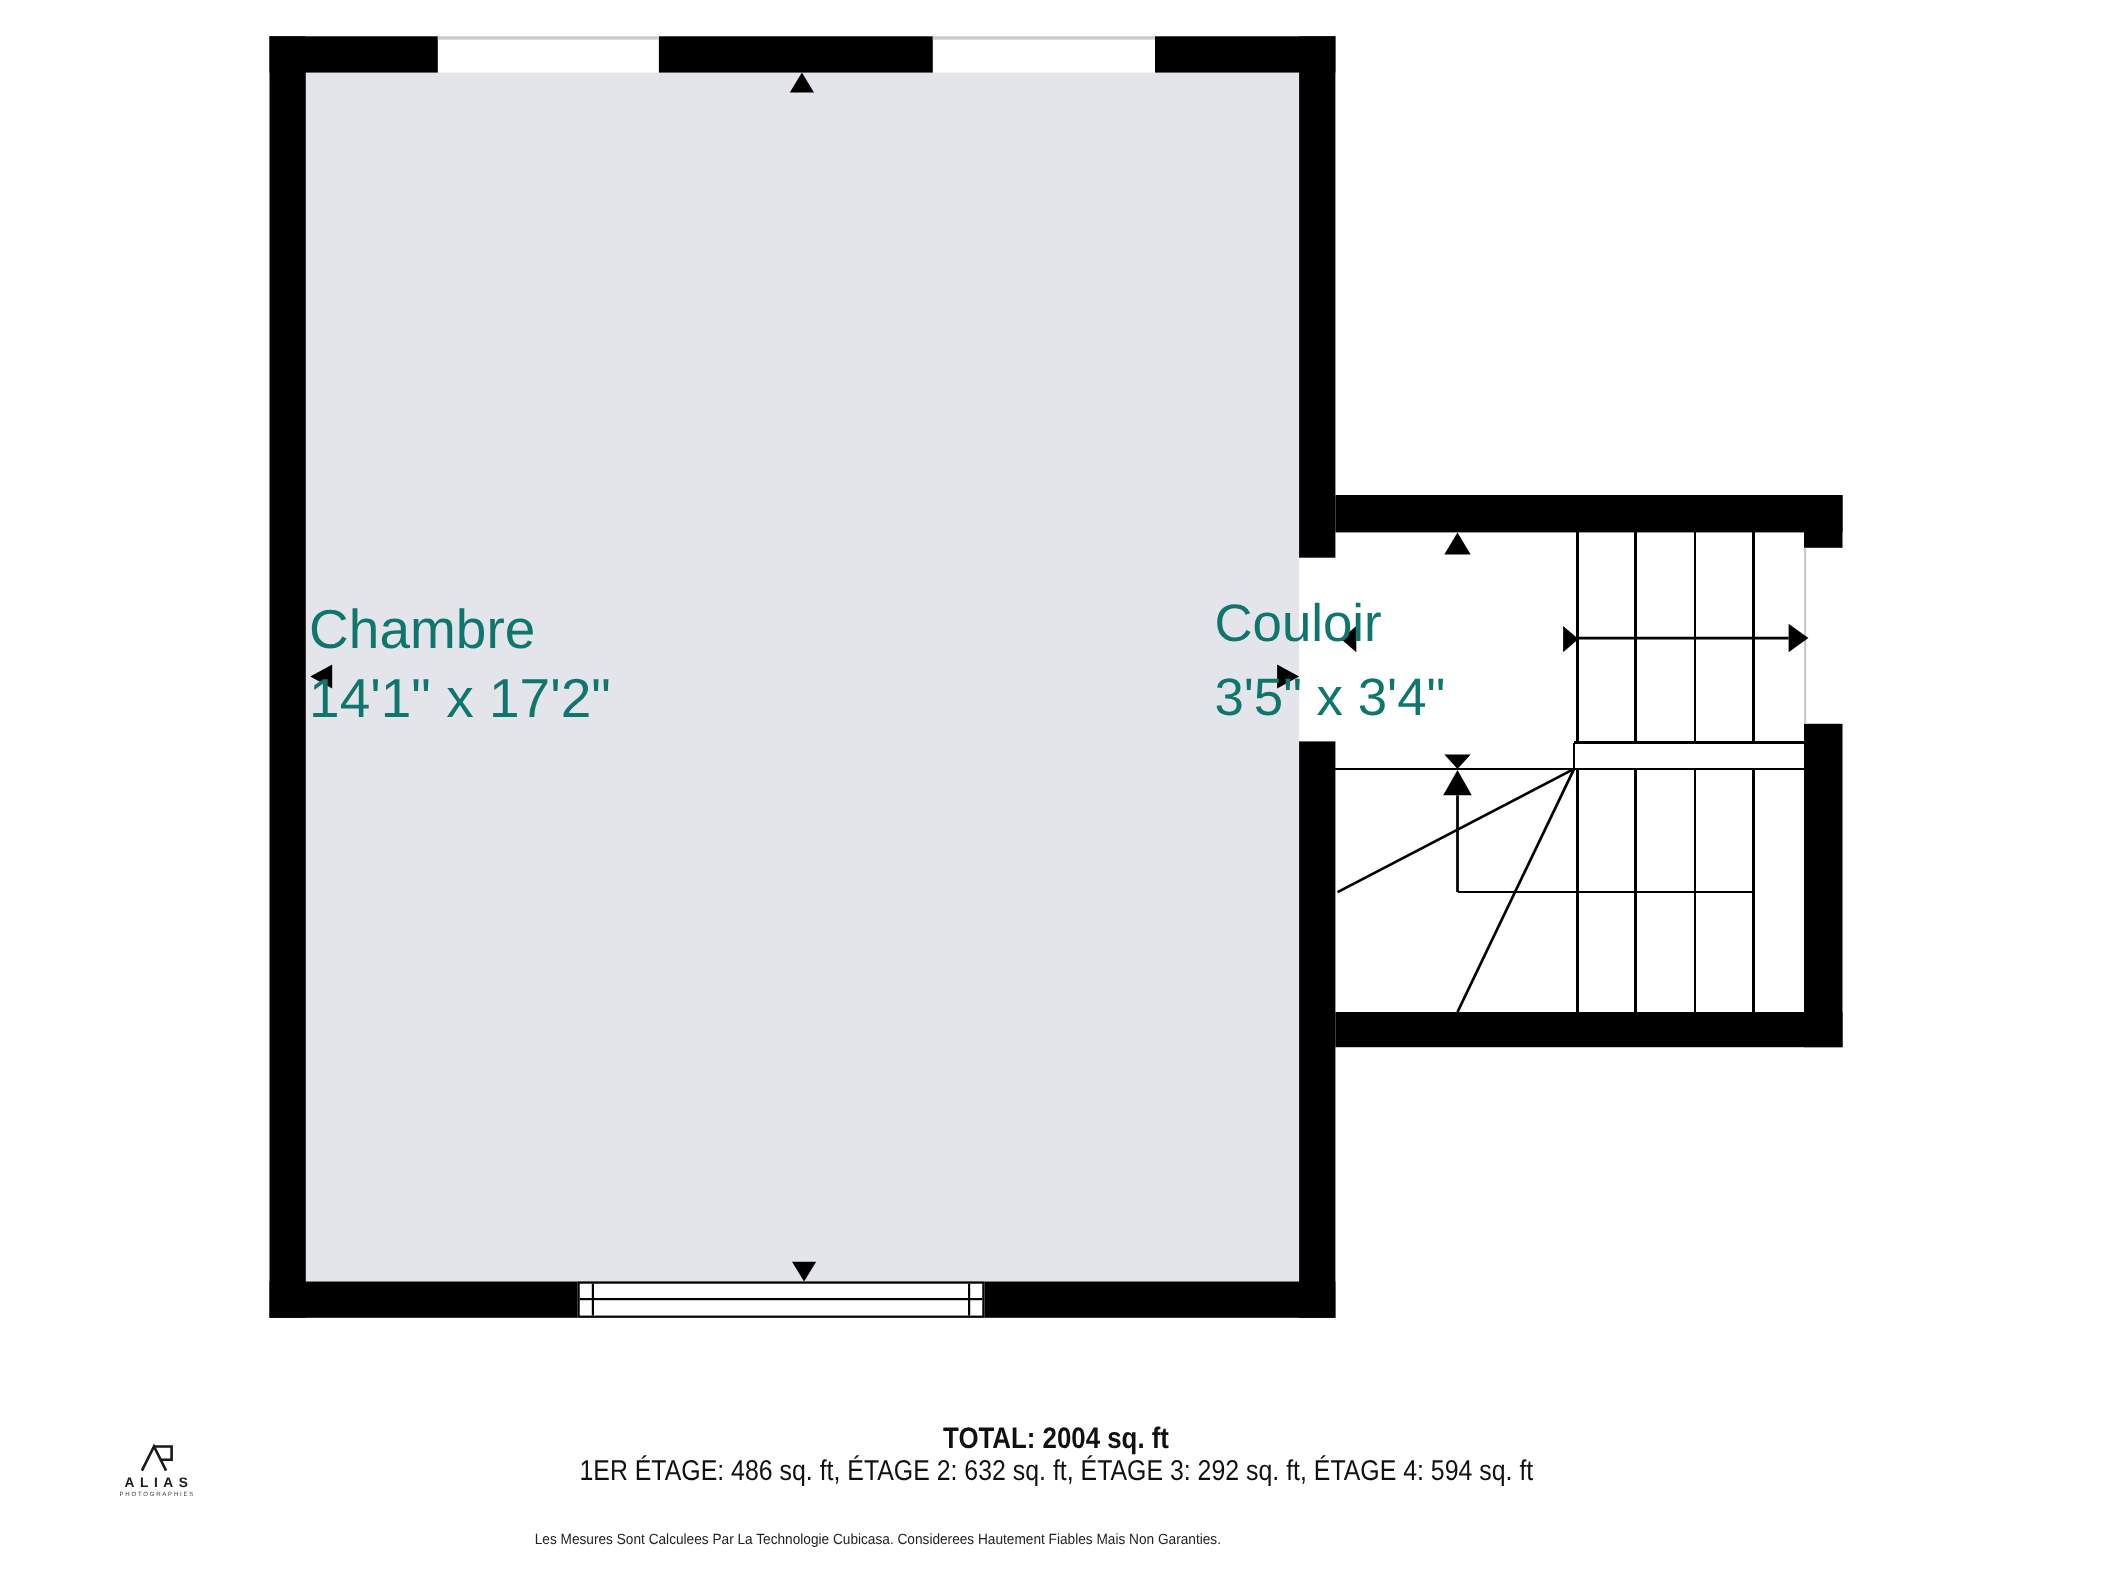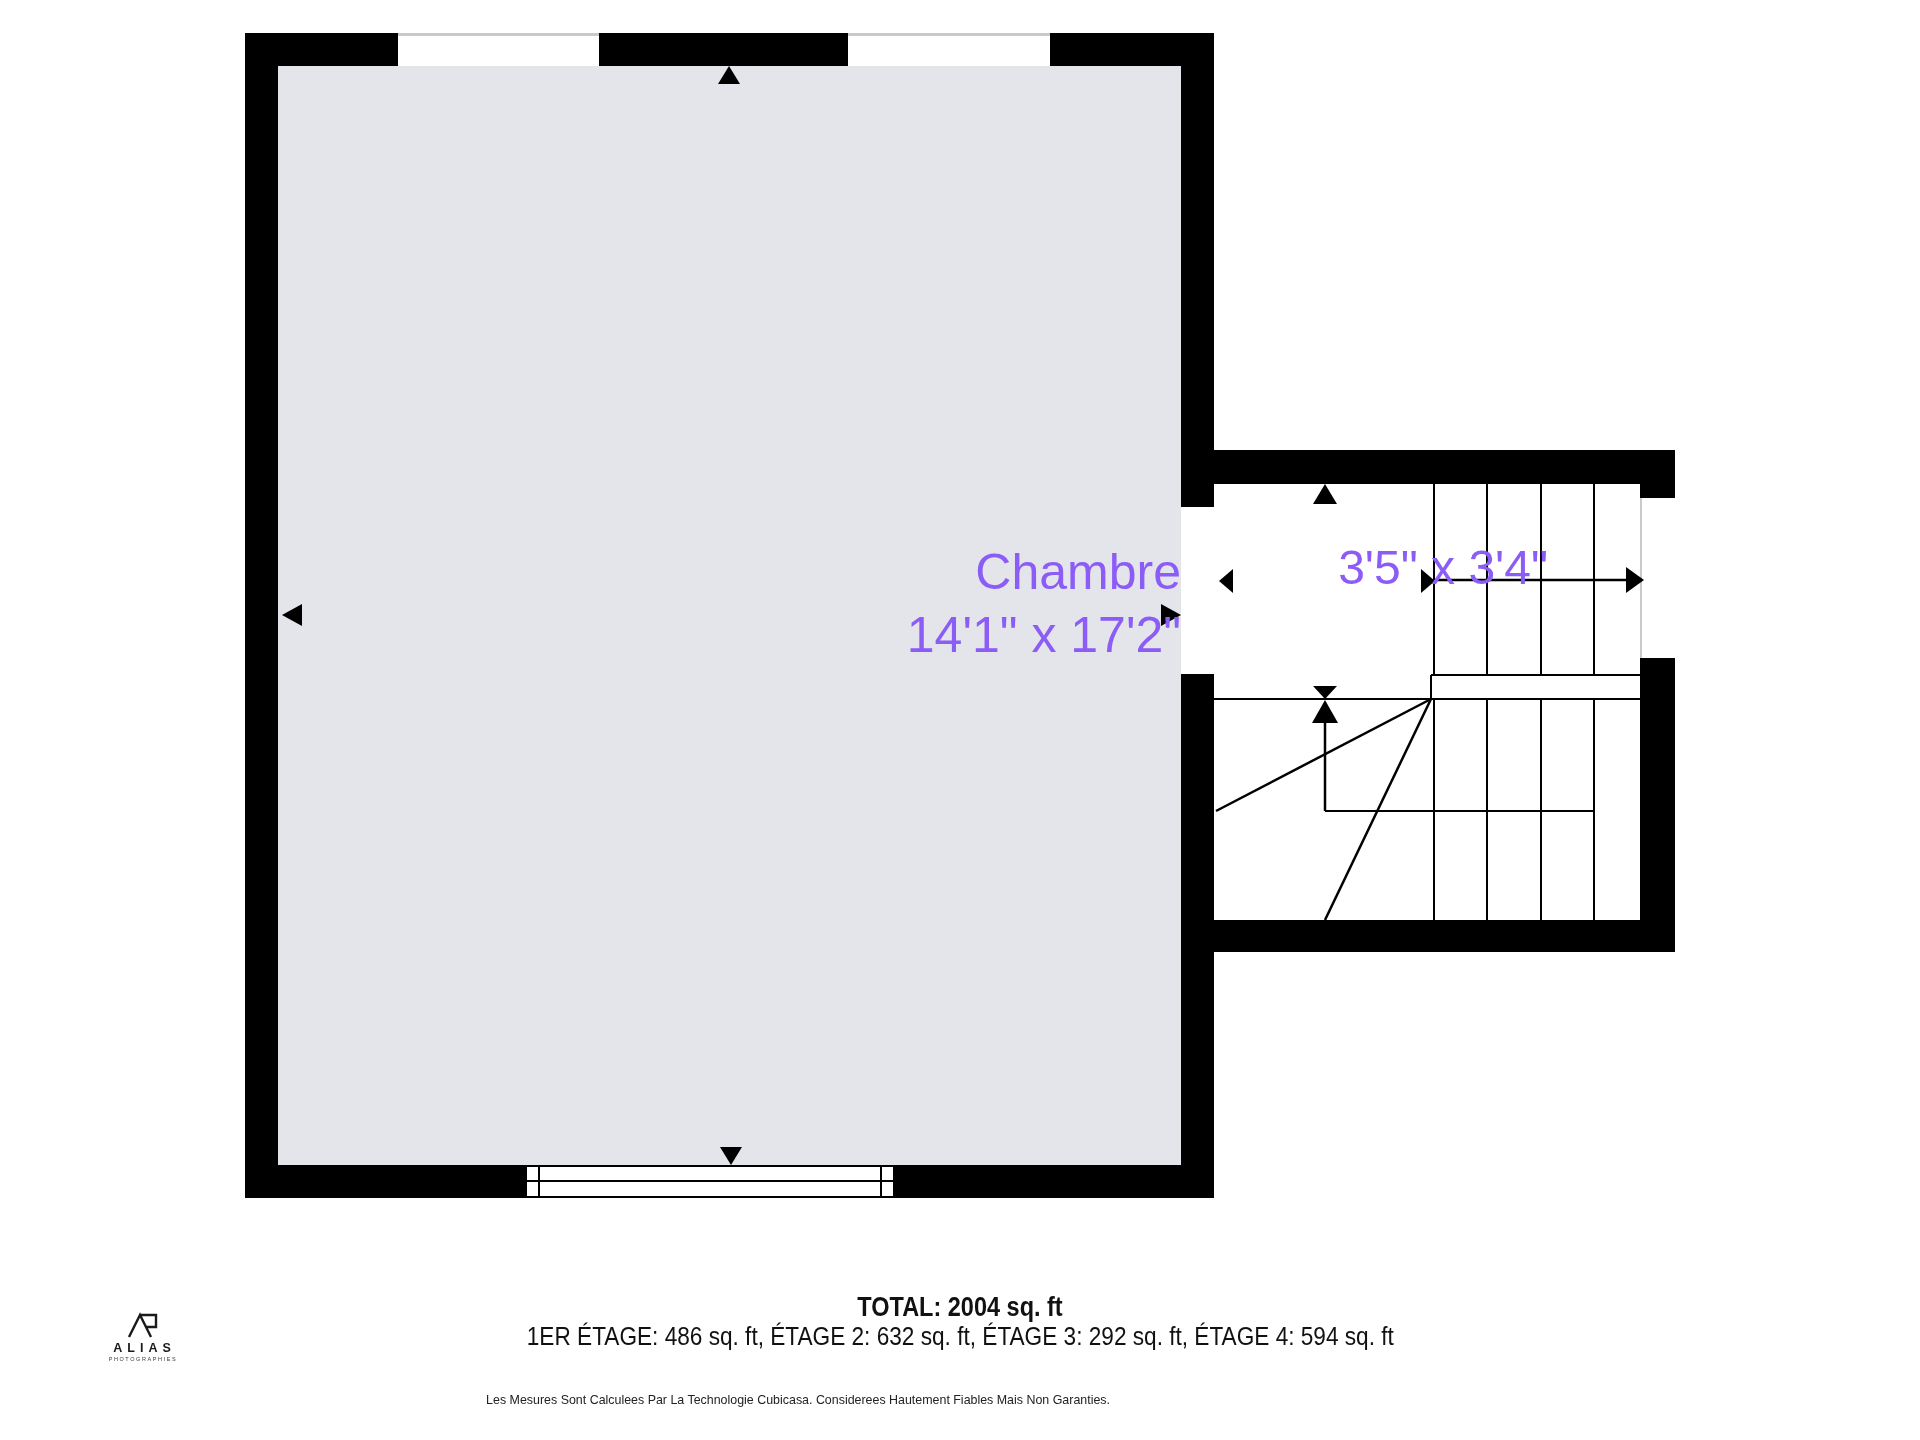--- a/index.html
+++ b/index.html
@@ -4,21 +4,21 @@
 <style>
   html,body{margin:0;padding:0;background:#fff;}
   .canvas{
     position:relative;width:1920px;height:1440px;background:#ffffff;
     font-family:"Liberation Sans","DejaVu Sans",sans-serif;color:#1b1b1b;overflow:hidden;
   }
   .wall{position:absolute;background:#000;}
   .roomfill{position:absolute;background:#e4e5ea;}
   .winline{position:absolute;background:#c9c9cf;}
   .svgLayer{position:absolute;left:0;top:0;width:1920px;height:1440px;}
-  .room-label{position:absolute;text-align:right;color:#8b5cf6;}
+  .room-label{position:absolute;text-align:left;color:#0f766e;}
   .room-label .l1,.room-label .l2{white-space:nowrap;}
   .chambre-label{left:281px;top:541px;width:900px;font-size:50px;line-height:63px;}
   .couloir-label{left:1104px;top:534px;width:444px;font-size:48px;line-height:67px;}
   .door{position:absolute;left:525px;top:1165px;width:370px;height:33px;background:#fff;
         border:2px solid #000;box-sizing:border-box;}
   .door .mid{position:absolute;left:0;top:13px;width:100%;height:2px;background:#000;}
   .door .jambL{position:absolute;left:11px;top:0;width:2px;height:100%;background:#000;}
   .door .jambR{position:absolute;left:353px;top:0;width:2px;height:100%;background:#000;}
   .footer{position:absolute;left:0;top:1292px;width:1920px;text-align:center;color:#111;}
   .footer .f1{font-size:27px;font-weight:bold;line-height:30px;}
@@ -105,20 +105,21 @@
     <div class="mid"></div>
     <div class="jambL"></div>
     <div class="jambR"></div>
   </div>
 
   <div class="room-label chambre-label">
     <div class="l1">Chambre</div>
     <div class="l2">14'1" x 17'2"</div>
   </div>
   <div class="room-label couloir-label">
+    <div class="l1">Couloir</div>
     <div class="l2">3'5" x 3'4"</div>
   </div>
 
   <div class="footer">
     <div class="f1">
       <span class="cond">TOTAL: 2004 sq. ft</span>
     </div>
     <div class="f2">
       <span class="cond">1ER ÉTAGE: 486 sq. ft, ÉTAGE 2: 632 sq. ft, ÉTAGE 3: 292 sq. ft, ÉTAGE 4: 594 sq. ft</span>
     </div>

